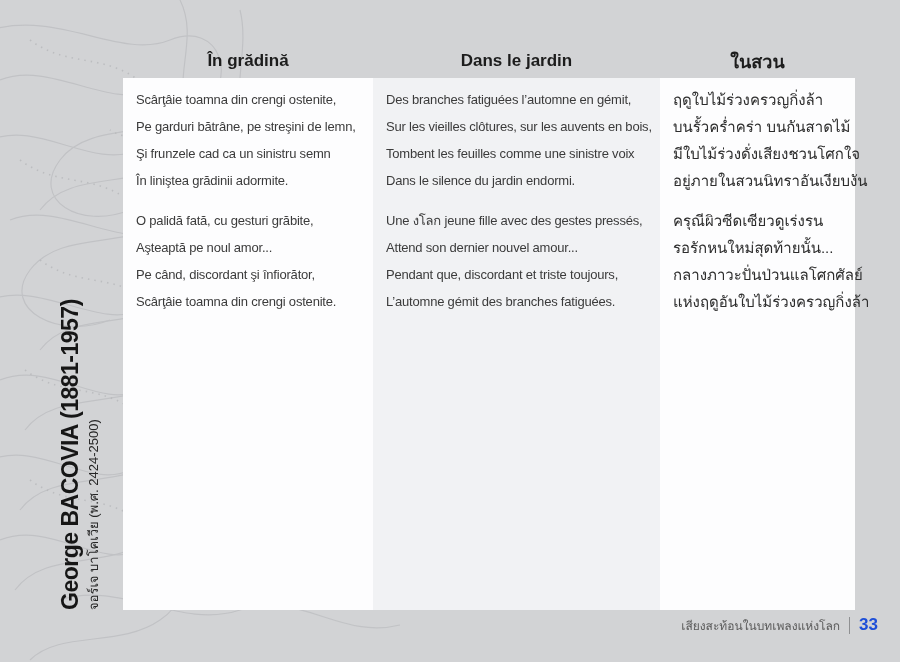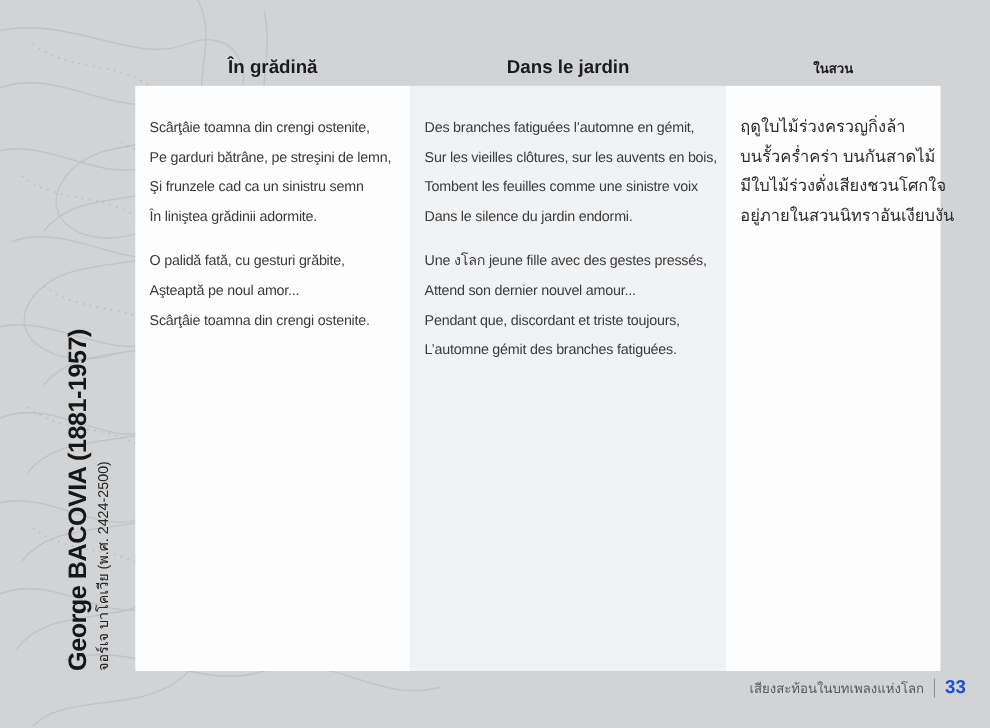--- a/index.html
+++ b/index.html
@@ -46,25 +46,25 @@
   .col-ro{width:250px;}
   .col-fr{width:287px;}
   .col-th{width:195px;}
   .col-header{
     height:34px;
     display:flex;align-items:center;justify-content:center;
     font-weight:bold;
     font-size:17px;
     color:#1c1c1c;
   }
-  .col-th .col-header{font-size:12px;}
+  .col-th .col-header{font-size:18px;}
   .panel{
     height:532px;
     box-sizing:border-box;
-    padding:24px 12px 0 13px;
+    padding:8px 12px 0 13px;
   }
   .panel-white{background:#fdfdfe;}
   .panel-grey{background:#f1f2f4;}
 
   .line{
     line-height:27px;
     font-size:13px;
     letter-spacing:-0.2px;
     color:#3b3b3b;
     white-space:nowrap;
@@ -138,20 +138,21 @@
       <div class="panel panel-white">
         <div class="stanza">
           <div class="line">Scârţâie toamna din crengi ostenite,</div>
           <div class="line">Pe garduri bătrâne, pe streşini de lemn,</div>
           <div class="line">Şi frunzele cad ca un sinistru semn</div>
           <div class="line">În liniştea grădinii adormite.</div>
         </div>
         <div class="stanza stanza-2">
           <div class="line">O palidă fată, cu gesturi grăbite,</div>
           <div class="line">Aşteaptă pe noul amor...</div>
+          <div class="line">Pe când, discordant şi înfiorător,</div>
           <div class="line">Scârţâie toamna din crengi ostenite.</div>
         </div>
       </div>
     </div>
 
     <div class="column col-fr">
       <div class="col-header">Dans le jardin</div>
       <div class="panel panel-grey">
         <div class="stanza">
           <div class="line">Des branches fatiguées l’automne en gémit,</div>
@@ -170,20 +171,26 @@
 
     <div class="column col-th">
       <div class="col-header">ในสวน</div>
       <div class="panel panel-white">
         <div class="stanza">
           <div class="line">ฤดูใบไม้ร่วงครวญกิ่งล้า</div>
           <div class="line">บนรั้วคร่ำคร่า บนกันสาดไม้</div>
           <div class="line">มีใบไม้ร่วงดั่งเสียงชวนโศกใจ</div>
           <div class="line">อยู่ภายในสวนนิทราอันเงียบงัน</div>
         </div>
+        <div class="stanza stanza-2">
+          <div class="line">ครุณีผิวซีดเซียวดูเร่งรน</div>
+          <div class="line">รอรักหนใหม่สุดท้ายนั้น...</div>
+          <div class="line">กลางภาวะปั่นป่วนแลโศกศัลย์</div>
+          <div class="line">แห่งฤดูอันใบไม้ร่วงครวญกิ่งล้า</div>
+        </div>
       </div>
     </div>
 
   </div>
 
   <div class="footer">
     <span class="footer-title">เสียงสะท้อนในบทเพลงแห่งโลก</span>
     <span class="footer-divider"></span>
     <span class="footer-page">33</span>
   </div>

